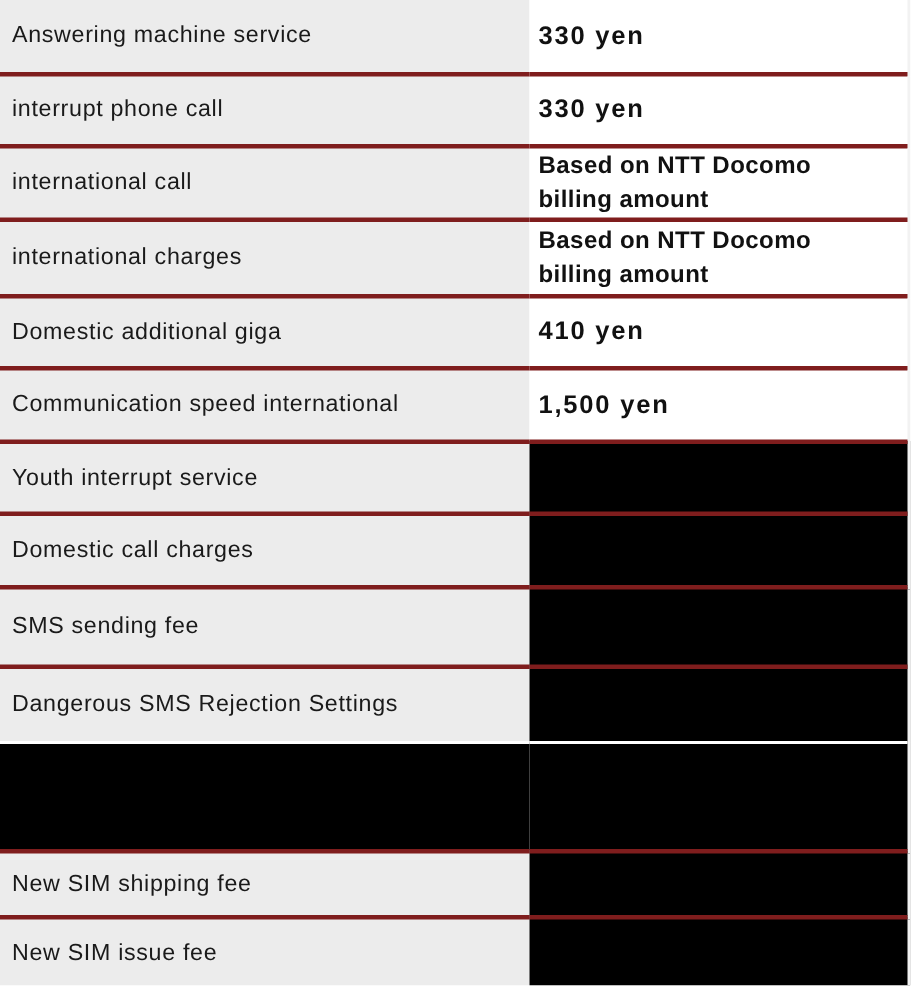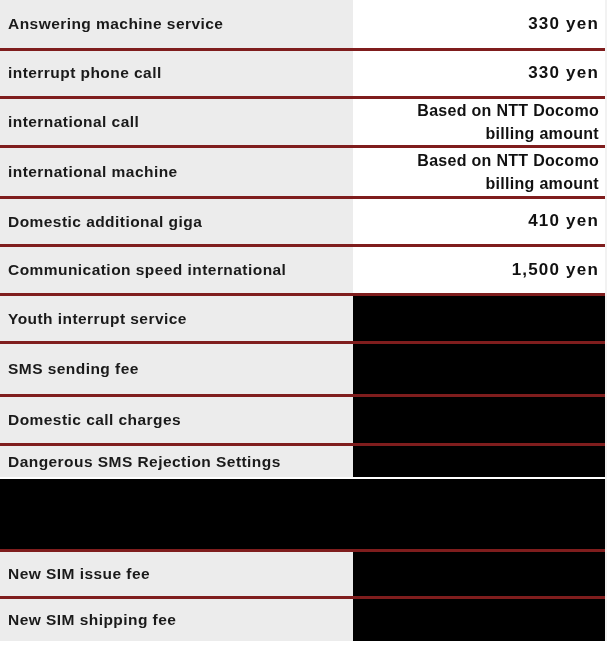--- a/index.html
+++ b/index.html
@@ -41,27 +41,27 @@
   }
   td.label-cell {
     width: 353px;
     background: #ececec;
     color: #1a1a1a;
     font-size: 15.5px;
     letter-spacing: 0.45px;
     padding: 0 8px 0 8px;
     line-height: 1.25;
     text-align: left;
-    font-weight: 700;
+    font-weight: 400;
   }
   td.value-cell {
     width: 254px;
     background: #ffffff;
     color: #111111;
-    text-align: right;
+    text-align: left;
     font-size: 17px;
     font-weight: 700;
     letter-spacing: 1.2px;
     border-right: 4px solid #f2f2f2;
     padding: 0 6px;
   }
   td.value-cell.small {
     font-size: 16px;
     font-weight: 700;
     letter-spacing: 0.3px;
@@ -99,57 +99,57 @@
           <td class="value-cell"><span>330 yen</span></td>
         </tr>
         <tr class="row" style="height: 48px; margin-left: 44px;">
           <td class="label-cell"><span>international call</span></td>
           <td class="value-cell small">
             <div>Based on NTT Docomo</div>
             <div>billing amount</div>
           </td>
         </tr>
         <tr class="row" style="height: 51px;">
-          <td class="label-cell"><span>international machine</span></td>
+          <td class="label-cell"><span>international charges</span></td>
           <td class="value-cell small">
             <div>Based on NTT Docomo</div>
             <div>billing amount</div>
           </td>
         </tr>
         <tr class="row" style="height: 48px;">
           <td class="label-cell"><span>Domestic additional giga</span></td>
           <td class="value-cell"><span>410 yen</span></td>
         </tr>
         <tr class="row" style="height: 49px;">
           <td class="label-cell"><span>Communication speed international</span></td>
           <td class="value-cell"><span>1,500 yen</span></td>
         </tr>
         <tr class="row" style="height: 48px;">
           <td class="label-cell"><span>Youth interrupt service</span></td>
           <td class="value-cell redacted"><span></span></td>
         </tr>
+        <tr class="row" style="height: 49px;">
+          <td class="label-cell"><span>Domestic call charges</span></td>
+          <td class="value-cell redacted"><span></span></td>
+        </tr>
         <tr class="row" style="height: 53px;">
           <td class="label-cell"><span>SMS sending fee</span></td>
           <td class="value-cell redacted"><span></span></td>
         </tr>
-        <tr class="row" style="height: 49px;">
-          <td class="label-cell"><span>Domestic call charges</span></td>
-          <td class="value-cell redacted"><span></span></td>
-        </tr>
-        <tr class="row" style="height: 34px;">
+        <tr class="row" style="height: 51px;">
           <td class="label-cell"><span>Dangerous SMS Rejection Settings</span></td>
           <td class="value-cell redacted"><span></span></td>
         </tr>
         <tr class="row redacted-row" style="height: 72px;">
           <td class="label-cell redacted"><span></span></td>
           <td class="value-cell redacted"><span></span></td>
         </tr>
+        <tr class="row" style="height: 44px;">
+          <td class="label-cell"><span>New SIM shipping fee</span></td>
+          <td class="value-cell redacted"><span></span></td>
+        </tr>
         <tr class="row" style="height: 47px;">
           <td class="label-cell"><span>New SIM issue fee</span></td>
-          <td class="value-cell redacted"><span></span></td>
-        </tr>
-        <tr class="row" style="height: 44px;">
-          <td class="label-cell"><span>New SIM shipping fee</span></td>
           <td class="value-cell redacted"><span></span></td>
         </tr>
       </tbody>
   </table>
 </div>
 
 </body></html>

